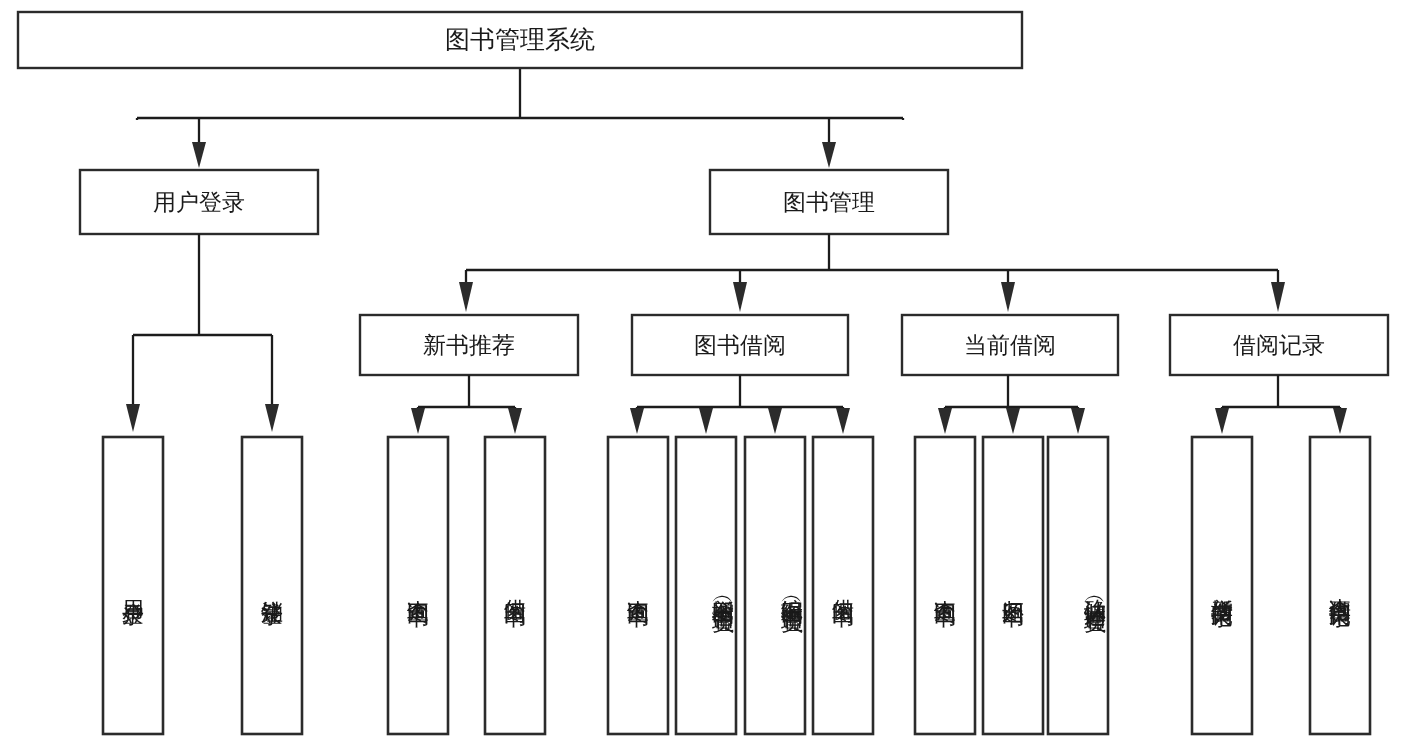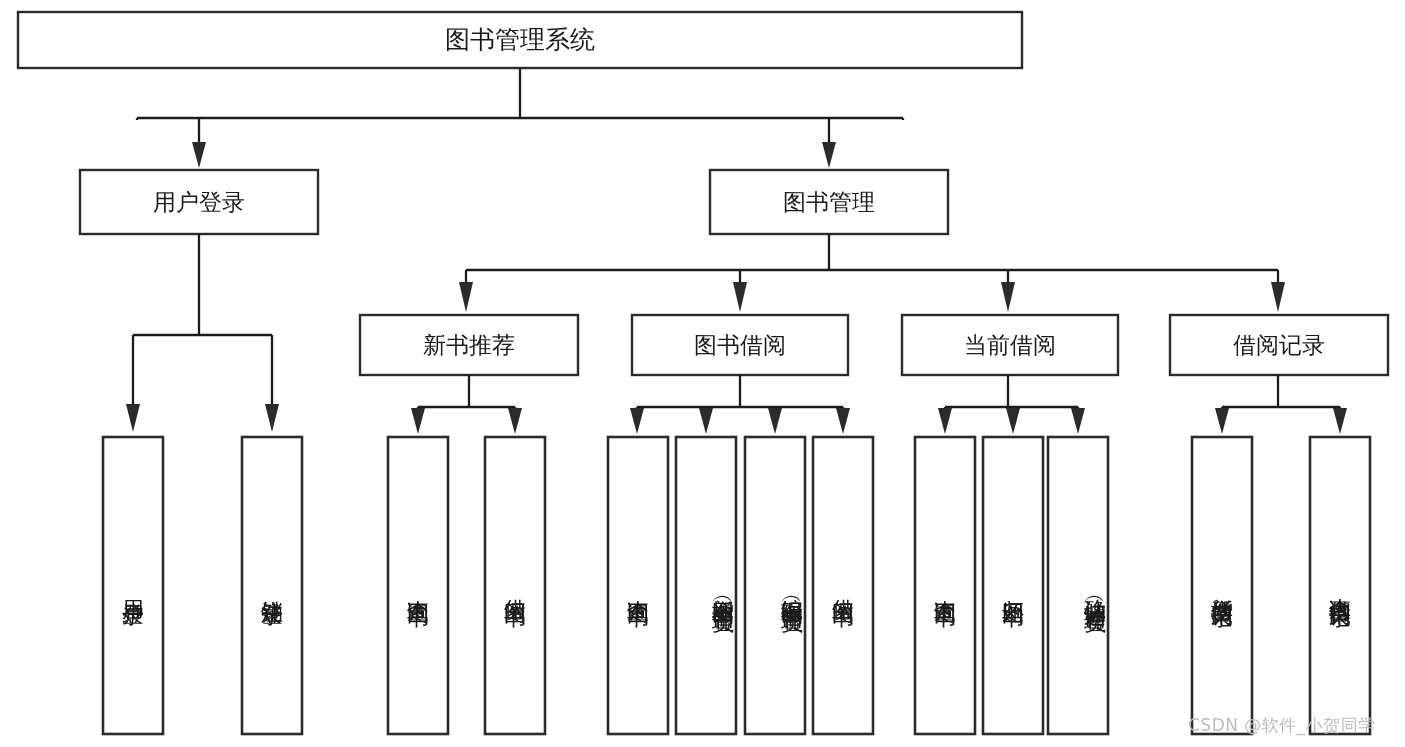--- a/index.html
+++ b/index.html
@@ -223,15 +223,14 @@
   <div class="leaf-label" style="left:745px; top:445px; width:60px; height:289px; display:flex; align-items:flex-start; justify-content:center;">编辑图书（管理员）</div>
   <div class="leaf-label" style="left:813px; top:437px; width:60px; height:297px; display:flex; align-items:center; justify-content:center;">借阅图书</div>
 
   <div class="leaf-label" style="left:915px; top:437px; width:60px; height:297px; display:flex; align-items:center; justify-content:center;">查询图书</div>
   <div class="leaf-label" style="left:983px; top:437px; width:60px; height:297px; display:flex; align-items:center; justify-content:center;">归还图书</div>
   <div class="leaf-label" style="left:1048px; top:445px; width:60px; height:289px; display:flex; align-items:flex-start; justify-content:center;">确认归还（管理员）</div>
 
   <div class="leaf-label" style="left:1192px; top:437px; width:60px; height:297px; display:flex; align-items:center; justify-content:center;">新增借阅记录</div>
   <div class="leaf-label" style="left:1310px; top:437px; width:60px; height:297px; display:flex; align-items:center; justify-content:center;">查询借阅记录</div>
 
-  <div class="watermark">CSDN @软件_小贺同学</div>
 
 </div>
 
 </body></html>

